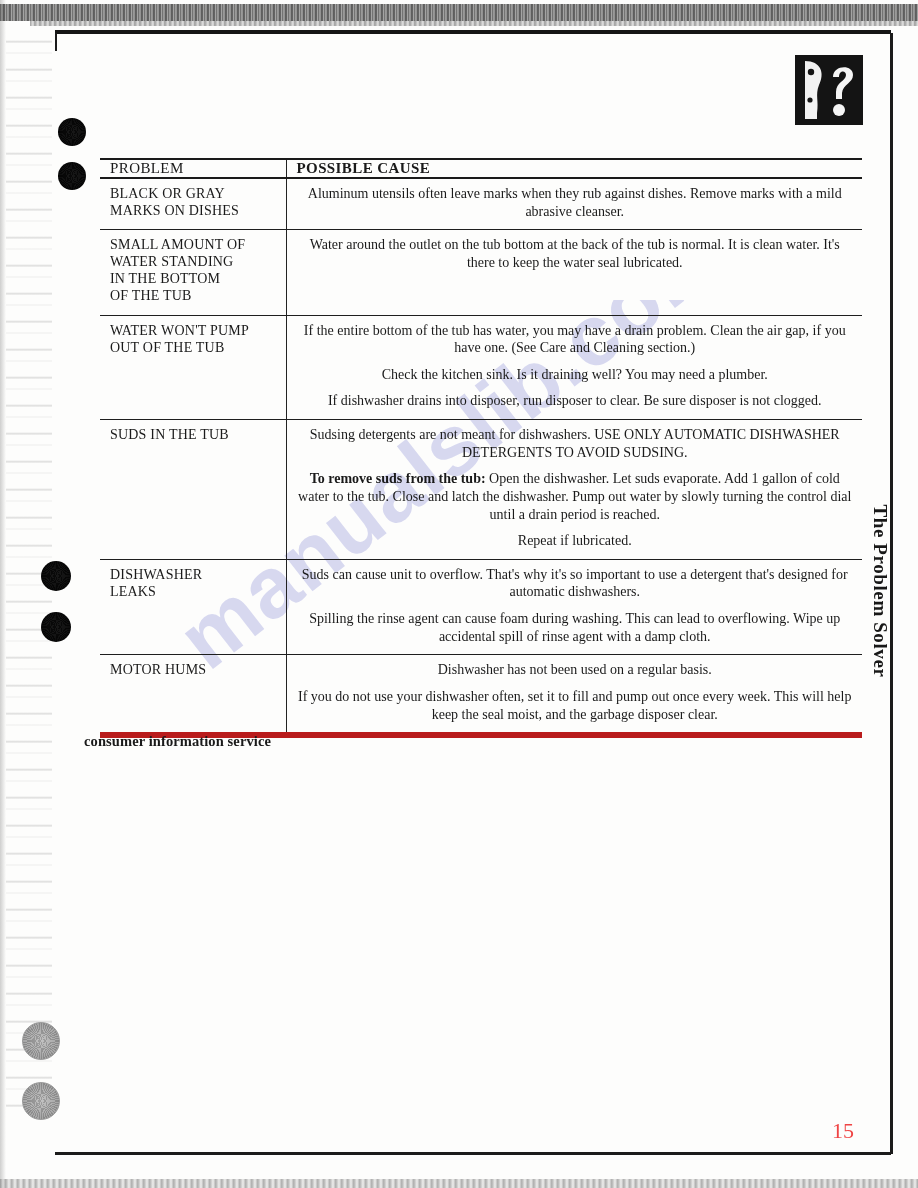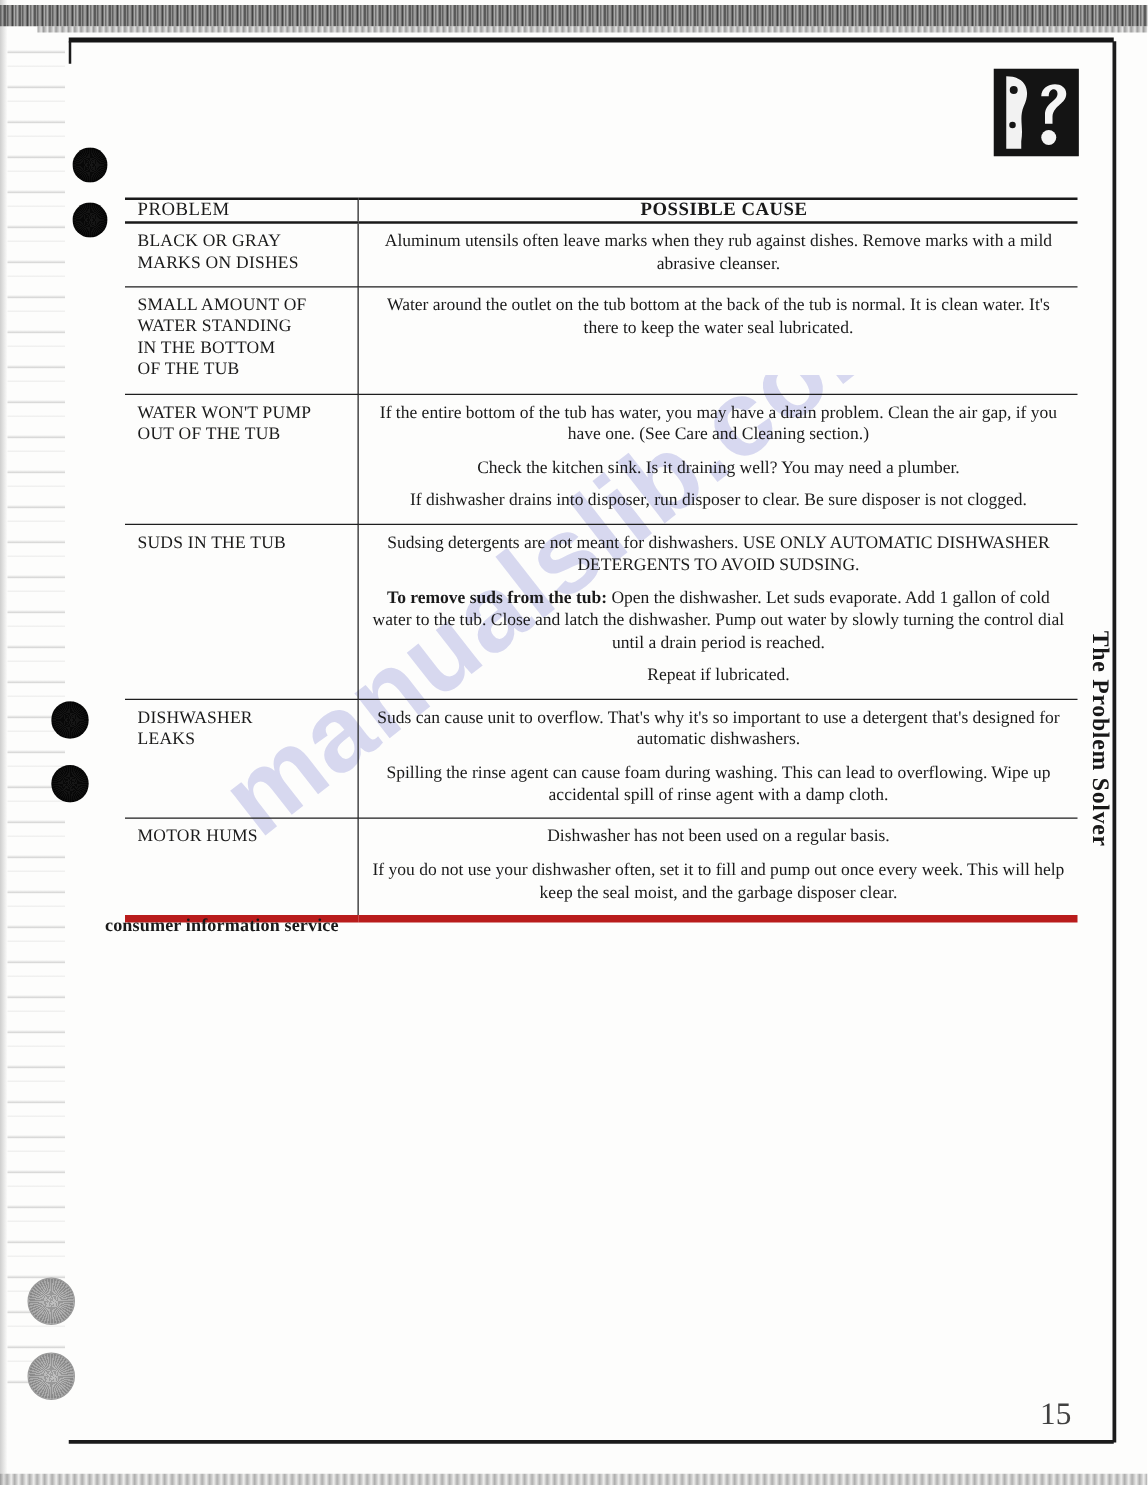--- a/index.html
+++ b/index.html
@@ -161,21 +161,21 @@
   }
   .th-problem {
     text-align: left;
     padding-left: 10px !important;
     font-size: 15px;
     font-weight: normal;
     letter-spacing: .4px;
     border-right: 1.5px solid #222;
   }
   .th-cause {
-    text-align: center;
+    text-align: left;
     padding-left: 10px !important;
     font-size: 15px;
     font-weight: bold;
     letter-spacing: .4px;
   }
 
   .body-row > td {
     border-bottom: 1.6px solid #1e1e1e;
   }
   .body-row:last-child > td { border-bottom: 6px solid #b91c1c; }
@@ -213,22 +213,22 @@
   #help-block .sup {
     font-size: 9px;
     vertical-align: super;
   }
 
   
   #page-number {
     position: absolute;
     left: 832px;
     top: 1118px;
-    font-size: 25px;
-    color: #404040;
+    font-size: 22px;
+    color: #ef4444;
     font-family: "Liberation Serif", serif;
   }
 
   
   .punch {
     position: absolute;
     border-radius: 50%;
   }
   .punch-dark {
     background:

